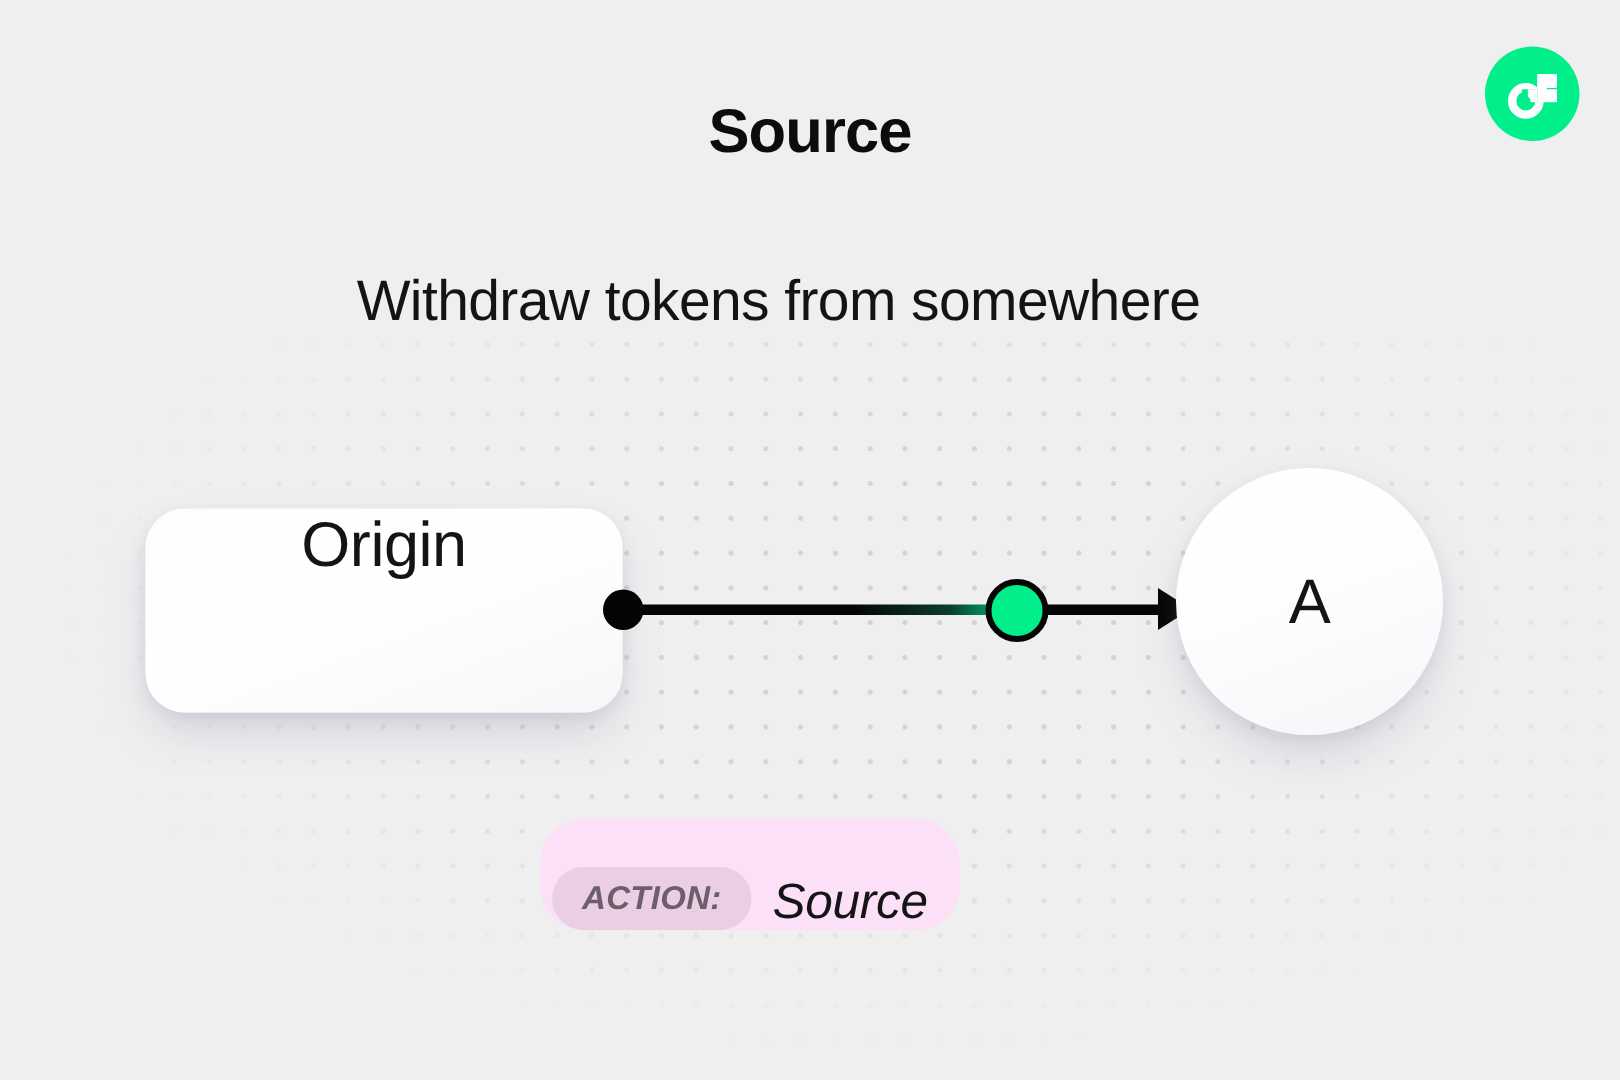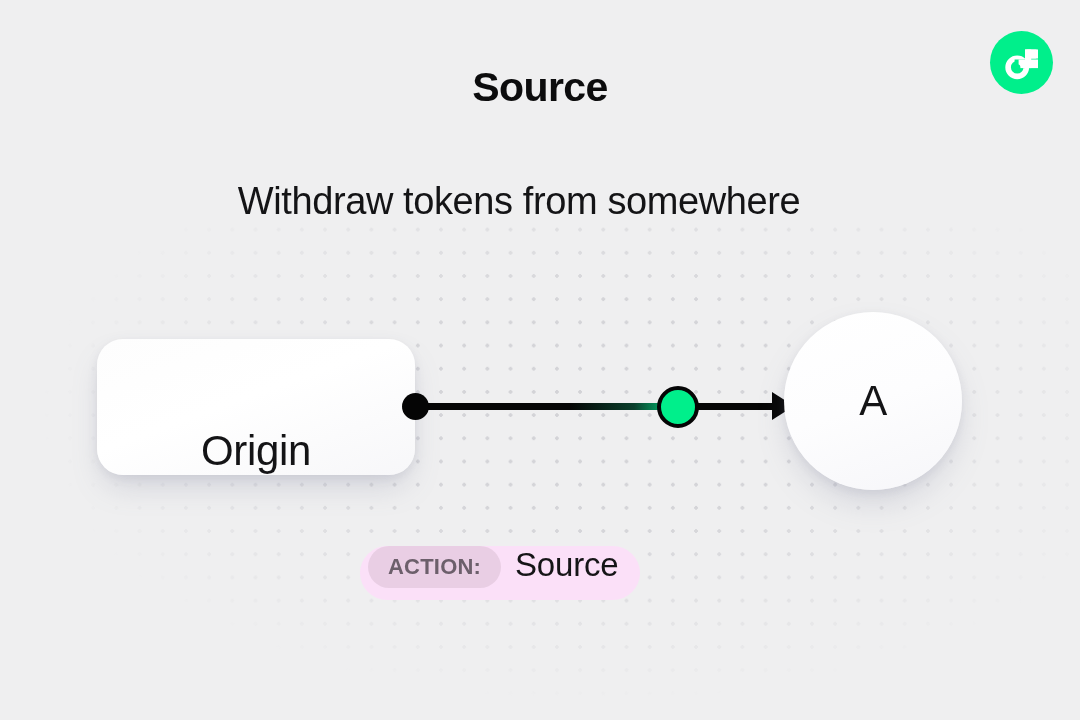--- a/index.html
+++ b/index.html
@@ -86,21 +86,21 @@
     position: absolute;
     left: 97px;
     top: 339px;
     width: 318px;
     height: 136px;
     border-radius: 26px;
     background: linear-gradient(160deg, #fdfdfd 0%, #ffffff 45%, #f7f7f9 100%);
     box-shadow: 0 16px 30px -6px rgba(120,124,150,0.26),
                 0 3px 10px rgba(120,124,150,0.13);
     display: flex;
-    align-items: flex-end;
+    align-items: flex-start;
     justify-content: center;
   }
   .node-box-label {
     font-size: 42px;
     color: #141416;
     letter-spacing: -0.3px;
   }
 
   .node-circle {
     position: absolute;
@@ -169,27 +169,28 @@
     border-top: 14px solid transparent;
     border-bottom: 14px solid transparent;
     border-left: 22px solid #050505;
   }
 
   
   .action-badge {
     position: absolute;
     left: 360px;
     top: 546px;
-    height: 54px;
+    height: 74px;
     padding: 0 22px 0 8px;
     border-radius: 29px;
     background: #fbe0f8;
     display: flex;
-    align-items: flex-start;
+    align-items: flex-end;
     gap: 14px;
+    font-style: italic;
   }
   .action-chip {
     background: #e9cee4;
     border-radius: 22px;
     padding: 8px 20px;
     font-size: 22px;
     font-weight: bold;
     color: #6c5f6b;
     letter-spacing: 0.2px;
   }

